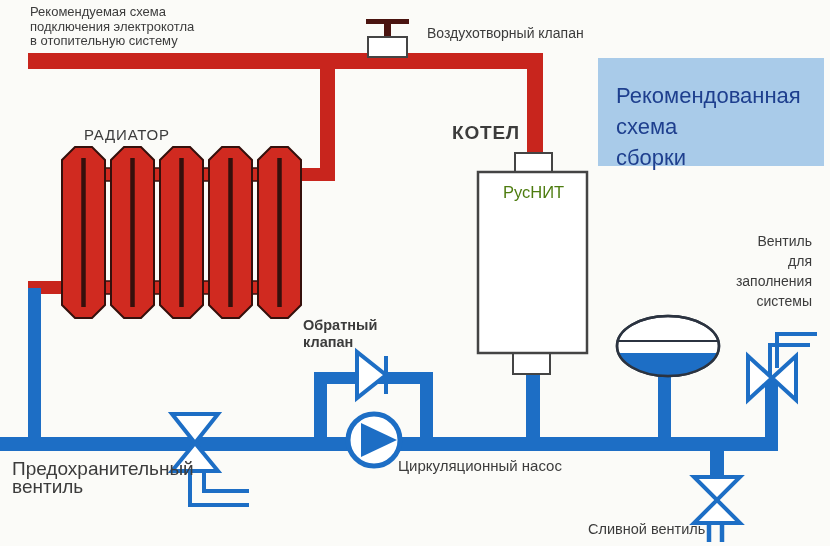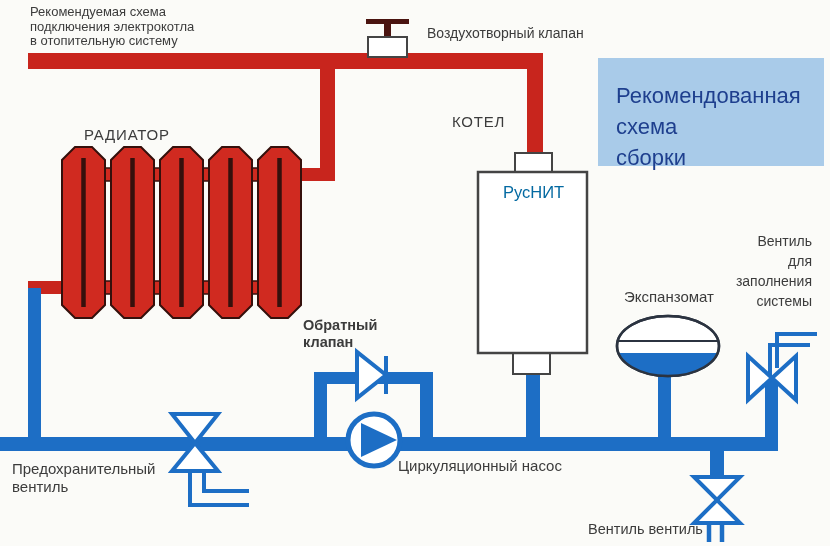--- a/index.html
+++ b/index.html
@@ -38,26 +38,26 @@
     background:var(--box-bg);
     box-sizing:border-box;
     padding:22px 4px 0 18px;
   }
   .side-box .side-box-text{
     color:var(--box-text);
     font-size:22px;line-height:31px;
     white-space:pre-line;
   }
   .radiator-label{left:84px;top:126px;font-size:15px;letter-spacing:0.8px;}
-  .boiler-label{left:452px;top:113px;font-size:15px;letter-spacing:0.8px;}
-  .boiler-brand{left:478px;top:183px;width:111px;text-align:center;font-size:16.5px;color:#0369a1;}
+  .boiler-label{left:452px;top:122px;font-size:19px;letter-spacing:0.8px;font-weight:bold;}
+  .boiler-brand{left:478px;top:183px;width:111px;text-align:center;font-size:16.5px;color:#4d7c0f;}
   .check-valve-label{left:303px;top:317px;font-size:14.5px;line-height:17px;font-weight:bold;}
   .tank-label{left:606px;top:288px;width:126px;text-align:center;font-size:15px;}
   .fill-valve-label{left:724px;top:231px;width:88px;text-align:right;font-size:14px;line-height:20px;}
-  .safety-valve-label{left:12px;top:460px;font-size:15px;line-height:18px;}
+  .safety-valve-label{left:12px;top:460px;font-size:19px;line-height:18px;}
   .pump-label{left:398px;top:457px;font-size:15px;text-align:center;}
   .drain-valve-label{left:588px;top:521px;font-size:14.5px;}
 </style>
 </head>
 <body>
 
 <div class="canvas">
 
   <svg width="830" height="546" viewBox="0 0 830 546">
     <defs>
@@ -176,23 +176,22 @@
     <div class="side-box-text">Рекомендованная
 схема
 сборки</div>
   </div>
 
   <div class="lbl radiator-label">РАДИАТОР</div>
   <div class="lbl boiler-label">КОТЕЛ</div>
   <div class="lbl boiler-brand">РусНИТ</div>
   <div class="lbl check-valve-label">Обратный
 клапан</div>
-  <div class="lbl tank-label">Экспанзомат</div>
   <div class="lbl fill-valve-label">Вентиль
 для
 заполнения
 системы</div>
   <div class="lbl safety-valve-label">Предохранительный
 вентиль</div>
   <div class="lbl pump-label">Циркуляционный насос</div>
-  <div class="lbl drain-valve-label">Вентиль вентиль</div>
+  <div class="lbl drain-valve-label">Сливной вентиль</div>
 
 </div>
 
 </body></html>

